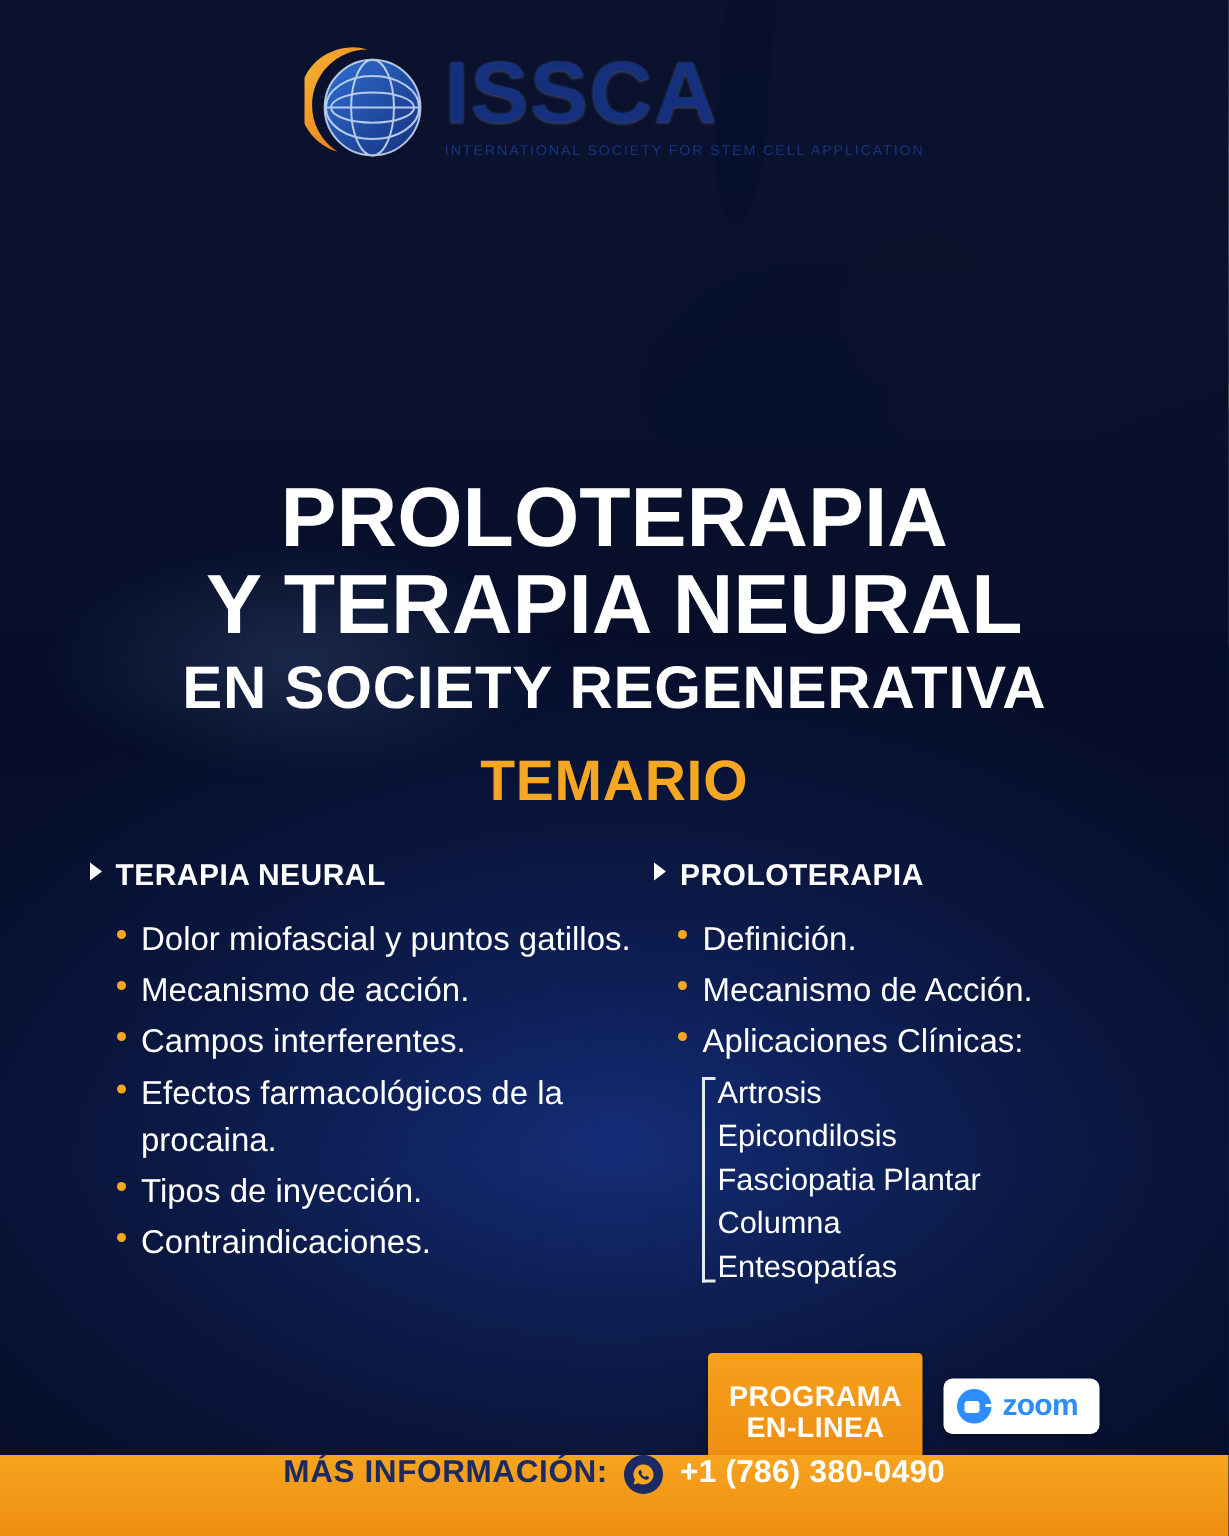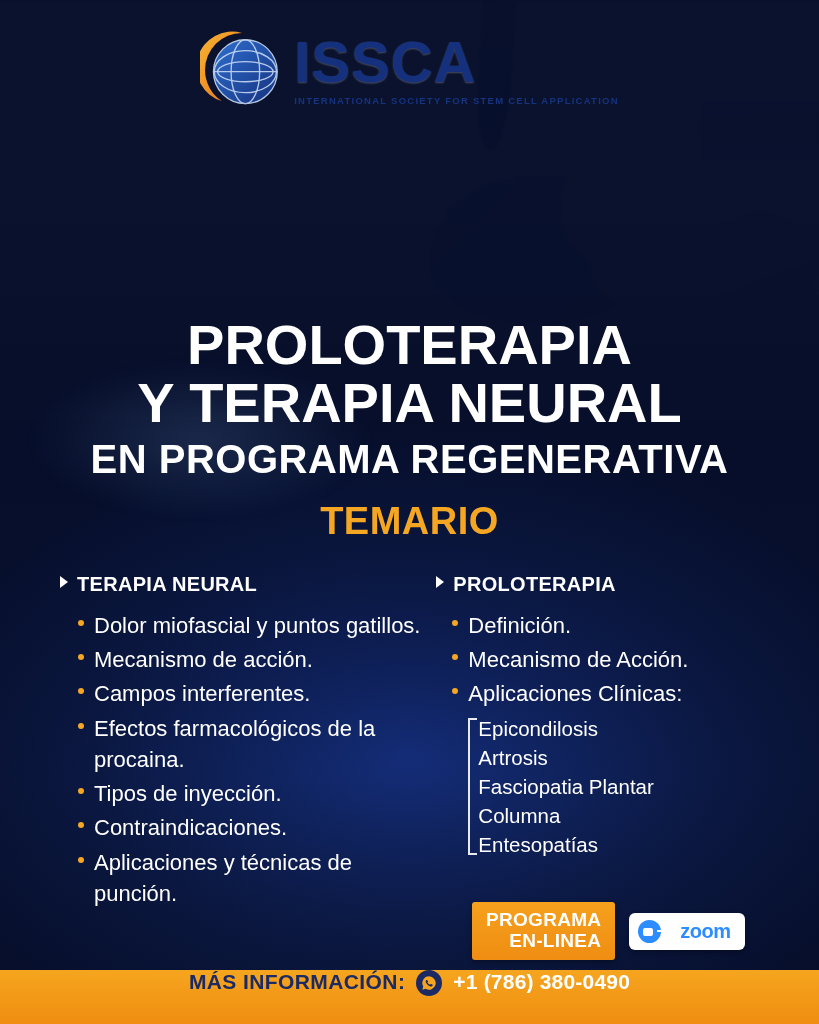--- a/index.html
+++ b/index.html
@@ -110,21 +110,21 @@
   }
   .globe { width: 84px; height: 84px; flex: 0 0 auto; }
   .logo-text { display: flex; flex-direction: column; align-items: flex-start; }
   .logo-title {
     font-size: 58px; font-weight: 700; letter-spacing: 1px;
     color: #15317e; line-height: .95;
     font-family: "Liberation Sans", sans-serif;
     text-shadow: 0 1px 2px rgba(255,255,255,.25);
   }
   .logo-sub {
-    font-size: 9.5px; font-weight: 700; letter-spacing: 1.25px;
+    font-size: 9.5px; font-weight: 400; letter-spacing: 1.25px;
     color: #16337f; margin-top: 5px;
   }
 
   
   .badge {
     position: absolute; top: 270px; left: 50%; transform: translateX(-50%);
     background: rgba(118,160,215,0.38);
     border-radius: 3px;
     padding: 7px 22px 9px;
   }
@@ -218,22 +218,22 @@
   
   .btn-row {
     position: absolute; left: 472px; top: 902px;
     display: flex; align-items: center; gap: 14px;
   }
   .btn-programa {
     background: linear-gradient(180deg,#f6a11d,#ef8d12);
     color: #ffffff;
     border: none;
     border-radius: 3px;
-    padding: 8px 14px 9px;
-    text-align: right;
+    padding: 20px 14px 9px;
+    text-align: center;
     line-height: 1.08;
     font-weight: 700; font-size: 19px; letter-spacing: .3px;
     box-shadow: 0 2px 5px rgba(0,0,0,.35);
     cursor: pointer;
   }
   .zoom-pill {
     background: #ffffff;
     border-radius: 6px;
     padding: 7px 14px 7px 9px;
     display: flex; align-items: center; gap: 7px;
@@ -246,21 +246,21 @@
     position: relative;
   }
   .zoom-cam::after {
     content: "";
     position: absolute; left: 5px; top: 8px;
     width: 10px; height: 8px; border-radius: 2px;
     background: #fff;
     box-shadow: 11px -1px 0 -3px #fff;
   }
   .zoom-word {
-    color: #2d8cff; font-size: 20px; font-weight: 700; letter-spacing: -.5px; margin-left: 12px;
+    color: #2d8cff; font-size: 20px; font-weight: 700; letter-spacing: -.5px;
   }
 
   
   .footer {
     position: absolute; left: 0; right: 0; bottom: 0;
     height: 54px;
     background: linear-gradient(180deg,#f6a51f,#ef8d10);
     display: flex; align-items: flex-start; justify-content: center;
     gap: 11px;
   }
@@ -324,58 +324,57 @@
       <span class="logo-text">
         <span class="logo-title">ISSCA</span>
         <span class="logo-sub">INTERNATIONAL SOCIETY FOR STEM CELL APPLICATION</span>
       </span>
     </div>
 
 
     <div class="headline">
       <div class="h1">PROLOTERAPIA</div>
       <div class="h1">Y TERAPIA NEURAL</div>
-      <div class="h2">EN PROGRAMA REGENERATIVA</div>
+      <div class="h2">EN SOCIETY REGENERATIVA</div>
     </div>
 
     <div class="temario">TEMARIO</div>
 
     <div class="cols">
 
       <div class="col-left">
         <div class="col-head">
           <span class="tri"></span>
           <span>TERAPIA NEURAL</span>
         </div>
         <ul class="items">
           <li>Dolor miofascial y puntos gatillos.</li>
           <li>Mecanismo de acción.</li>
           <li>Campos interferentes.</li>
           <li>Efectos farmacológicos de la procaina.</li>
           <li>Tipos de inyección.</li>
           <li>Contraindicaciones.</li>
-          <li>Aplicaciones y técnicas de punción.</li>
         </ul>
       </div>
 
       <div class="col-right">
         <div class="col-head">
           <span class="tri"></span>
           <span>PROLOTERAPIA</span>
         </div>
         <ul class="items">
           <li>Definición.</li>
           <li>Mecanismo de Acción.</li>
           <li>Aplicaciones Clínicas:</li>
         </ul>
         <div class="subwrap">
           <span class="bracket"></span>
           <ul>
+            <li>Artrosis</li>
             <li>Epicondilosis</li>
-            <li>Artrosis</li>
             <li>Fasciopatia Plantar</li>
             <li>Columna</li>
             <li>Entesopatías</li>
           </ul>
         </div>
       </div>
     </div>
 
     <div class="btn-row">
       <button class="btn-programa">

